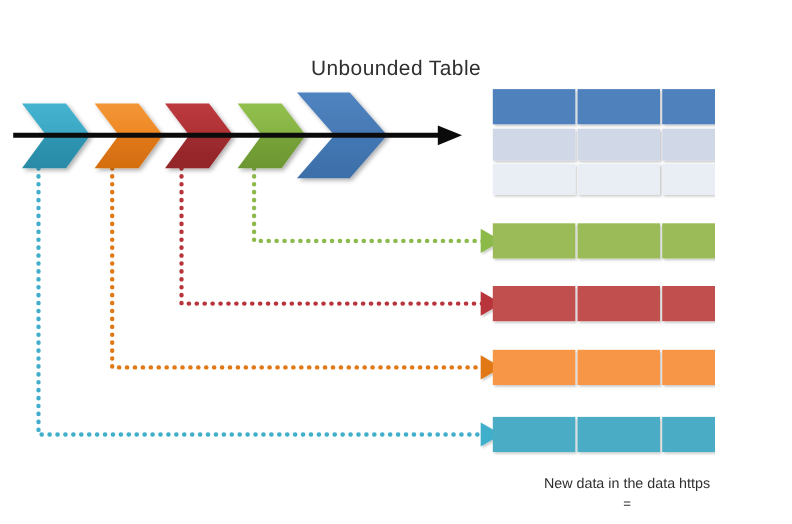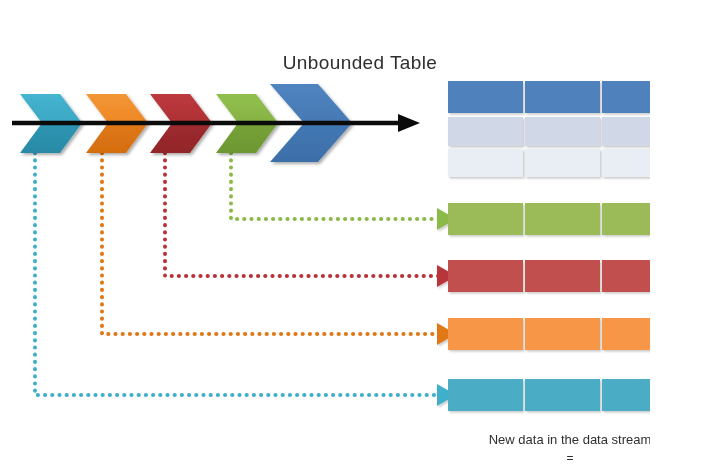--- a/index.html
+++ b/index.html
@@ -193,19 +193,19 @@
     </g>
 
     <g>
       <line x1="12" y1="75" x2="405" y2="75" stroke="#0b0b0b" stroke-width="4.5"></line>
       <path d="M398 66 L420 75 L398 84 Z" fill="#0b0b0b"></path>
     </g>
   </svg>
 
   <div class="txt" id="title-text">Unbounded Table</div>
 
-  <div class="txt caption-line" id="caption-l1">New data in the data stream</div>
+  <div class="txt caption-line" id="caption-l1">New data in the data https</div>
   <div class="txt caption-line" id="caption-l2">=</div>
   <div class="txt caption-line" id="caption-l4">Unbounded Table</div>
 
   <div class="txt" id="watermark">https://blog.csdn.net/weixin_44036154</div>
 
 </div>
 
 </body></html>

